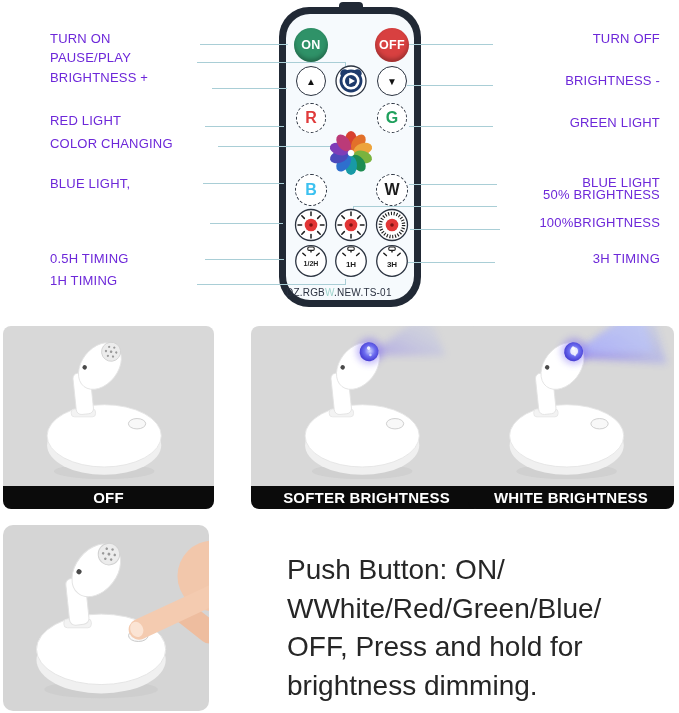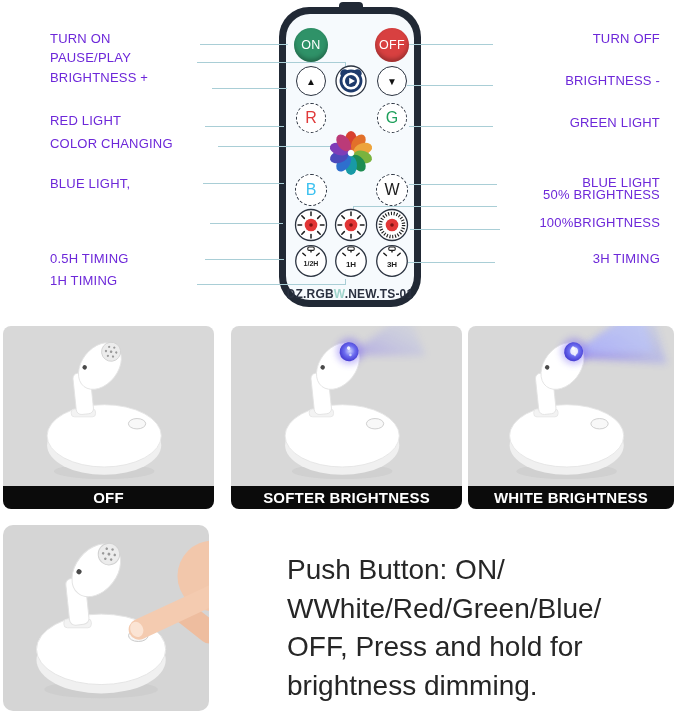--- a/index.html
+++ b/index.html
@@ -17,36 +17,36 @@
 
   
   .remote-notch{position:absolute;left:339px;top:2px;width:24px;height:9px;
                 background:#212935;border-radius:4px}
   .remote-body{position:absolute;left:279px;top:7px;width:142px;height:300px;
                background:#212935;border-radius:30px}
   .remote-face{position:absolute;left:286px;top:14px;width:128px;height:286px;
                background:#f6fafd;border-radius:24px}
 
   .rbtn{position:absolute;border-radius:50%;display:flex;align-items:center;
-        justify-content:center;box-sizing:border-box;font-weight:normal}
+        justify-content:center;box-sizing:border-box;font-weight:bold}
   .onoff{width:34px;height:34px;color:#fff;font-size:12.5px;letter-spacing:.3px}
   #btn-on {left:294px;top:28px;background:#2f9268;box-shadow:inset 0 -3px 4px rgba(0,0,0,.28)}
   #btn-off{left:375px;top:28px;background:#d84040;box-shadow:inset 0 -3px 4px rgba(0,0,0,.28)}
   .ring  {background:#fff;border:1.3px solid #2b3340}
   .dashed{border-style:dashed}
   #btn-up  {left:296px;top:66px;width:30px;height:30px;font-size:10px;color:#111}
   #btn-down{left:377px;top:66px;width:30px;height:30px;font-size:10px;color:#111}
   #btn-r{left:296px;top:103px;width:30px;height:30px;font-size:16px;color:#e03a3a}
   #btn-g{left:377px;top:103px;width:30px;height:30px;font-size:16px;color:#1fa05c}
   #btn-b{left:295px;top:174px;width:32px;height:32px;font-size:16px;color:#3cc1f0}
   #btn-w{left:376px;top:174px;width:32px;height:32px;font-size:16px;color:#1c1c1c}
   .abs{position:absolute}
 
-  .model{position:absolute;left:286px;top:287px;width:128px;text-align:center;
-         font-size:12px;font-weight:bold;letter-spacing:.2px;color:#2a3140}
+  .model{position:absolute;left:286px;top:287px;width:128px;text-align:left;
+         font-size:10px;font-weight:normal;letter-spacing:.2px;color:#2a3140}
   .model-w{color:#9fd4cc}
 
   
   .panel{position:absolute;top:326px;height:183px}
   .photo{height:160px;background:#d8d8d8;border-radius:8px 8px 0 0;overflow:hidden}
   .caption{height:23px;background:#0b0b0b;border-radius:0 0 8px 8px;color:#fff;
            font-weight:bold;font-size:15px;display:flex;align-items:center;
            justify-content:center;letter-spacing:.2px}
 
   
@@ -295,21 +295,21 @@
   <div class="panel" style="left:3px;width:211px">
     <div class="photo">
       <svg viewBox="0 0 210 185" width="100%" height="100%" preserveAspectRatio="xMidYMax meet">
         <use href="#lampBody"></use>
           <use href="#lensOff"></use>
       </svg>
     </div>
     <div class="caption">OFF</div>
   </div>
 
-  <div class="panel" style="left:231px;width:231px">
+  <div class="panel" style="left:251px;width:231px">
     <div class="photo">
       <svg viewBox="0 0 210 185" width="100%" height="100%" preserveAspectRatio="xMidYMax meet">
         <polygon points="106,34 176,-16 196,34" fill="url(#beamGrad)" opacity=".5" filter="url(#softblur)"></polygon>
         <use href="#lampBody"></use>
           <use href="#lensOn"></use>
       </svg>
     </div>
     <div class="caption">SOFTER BRIGHTNESS</div>
   </div>
 

